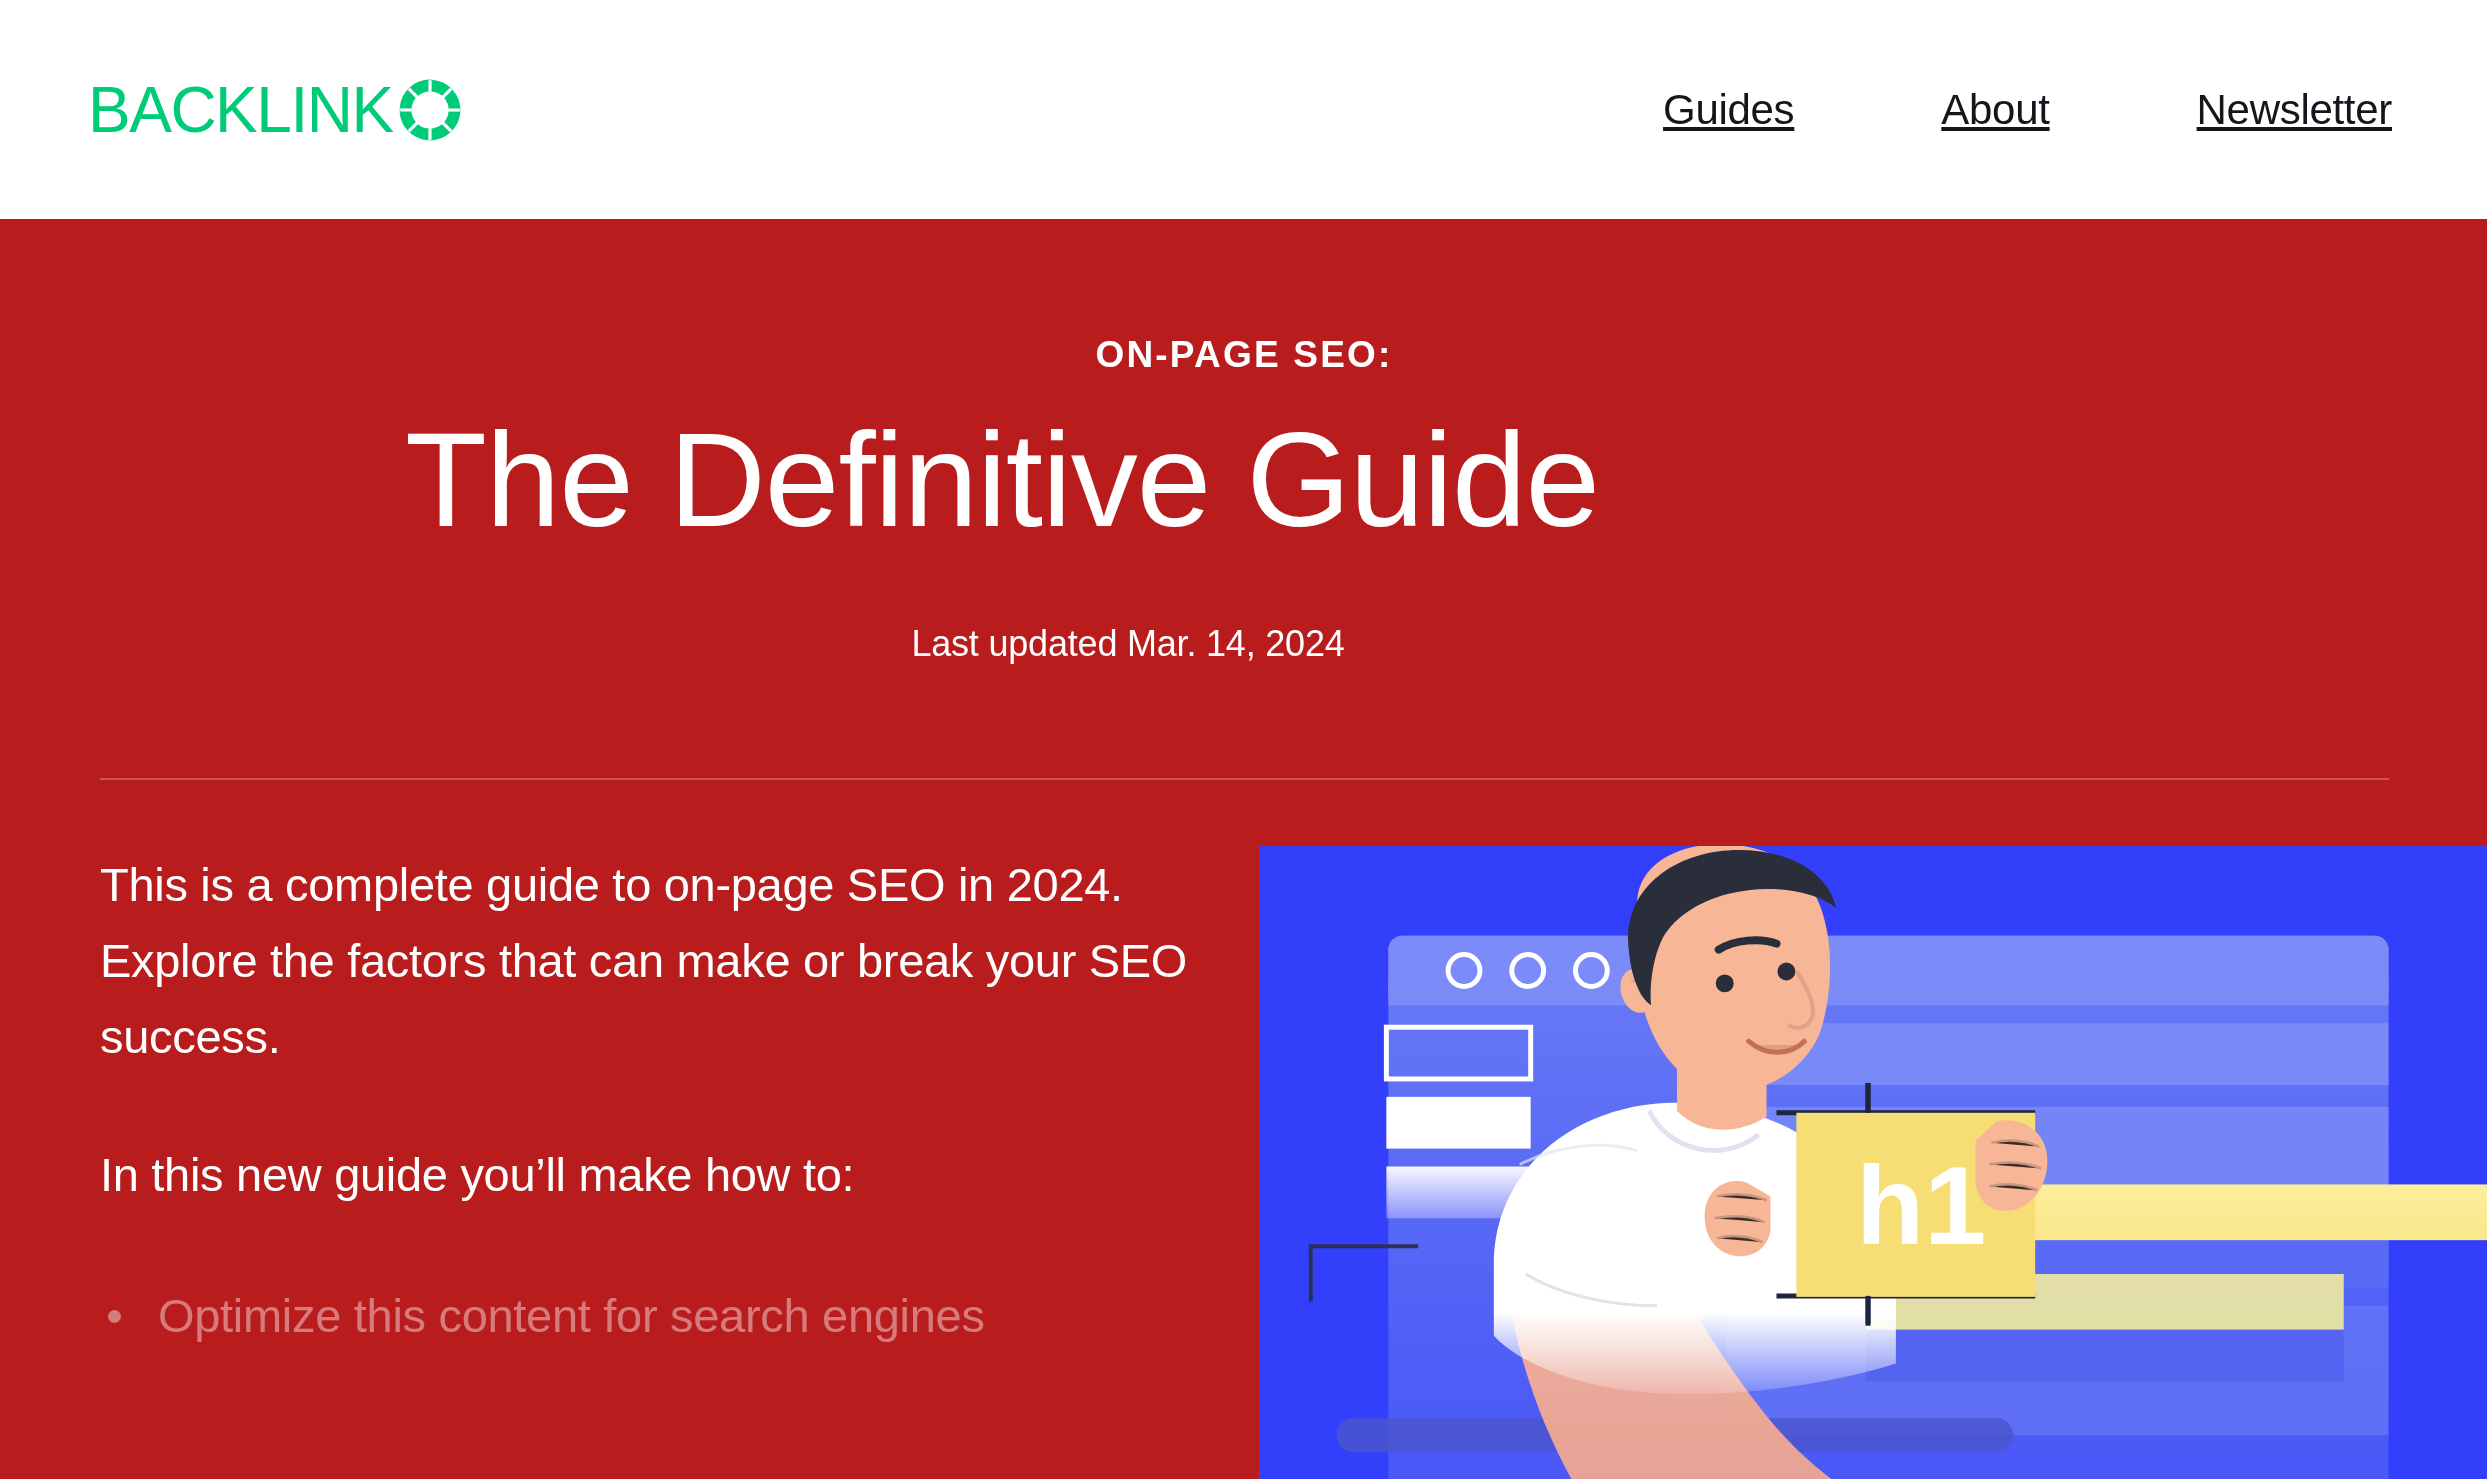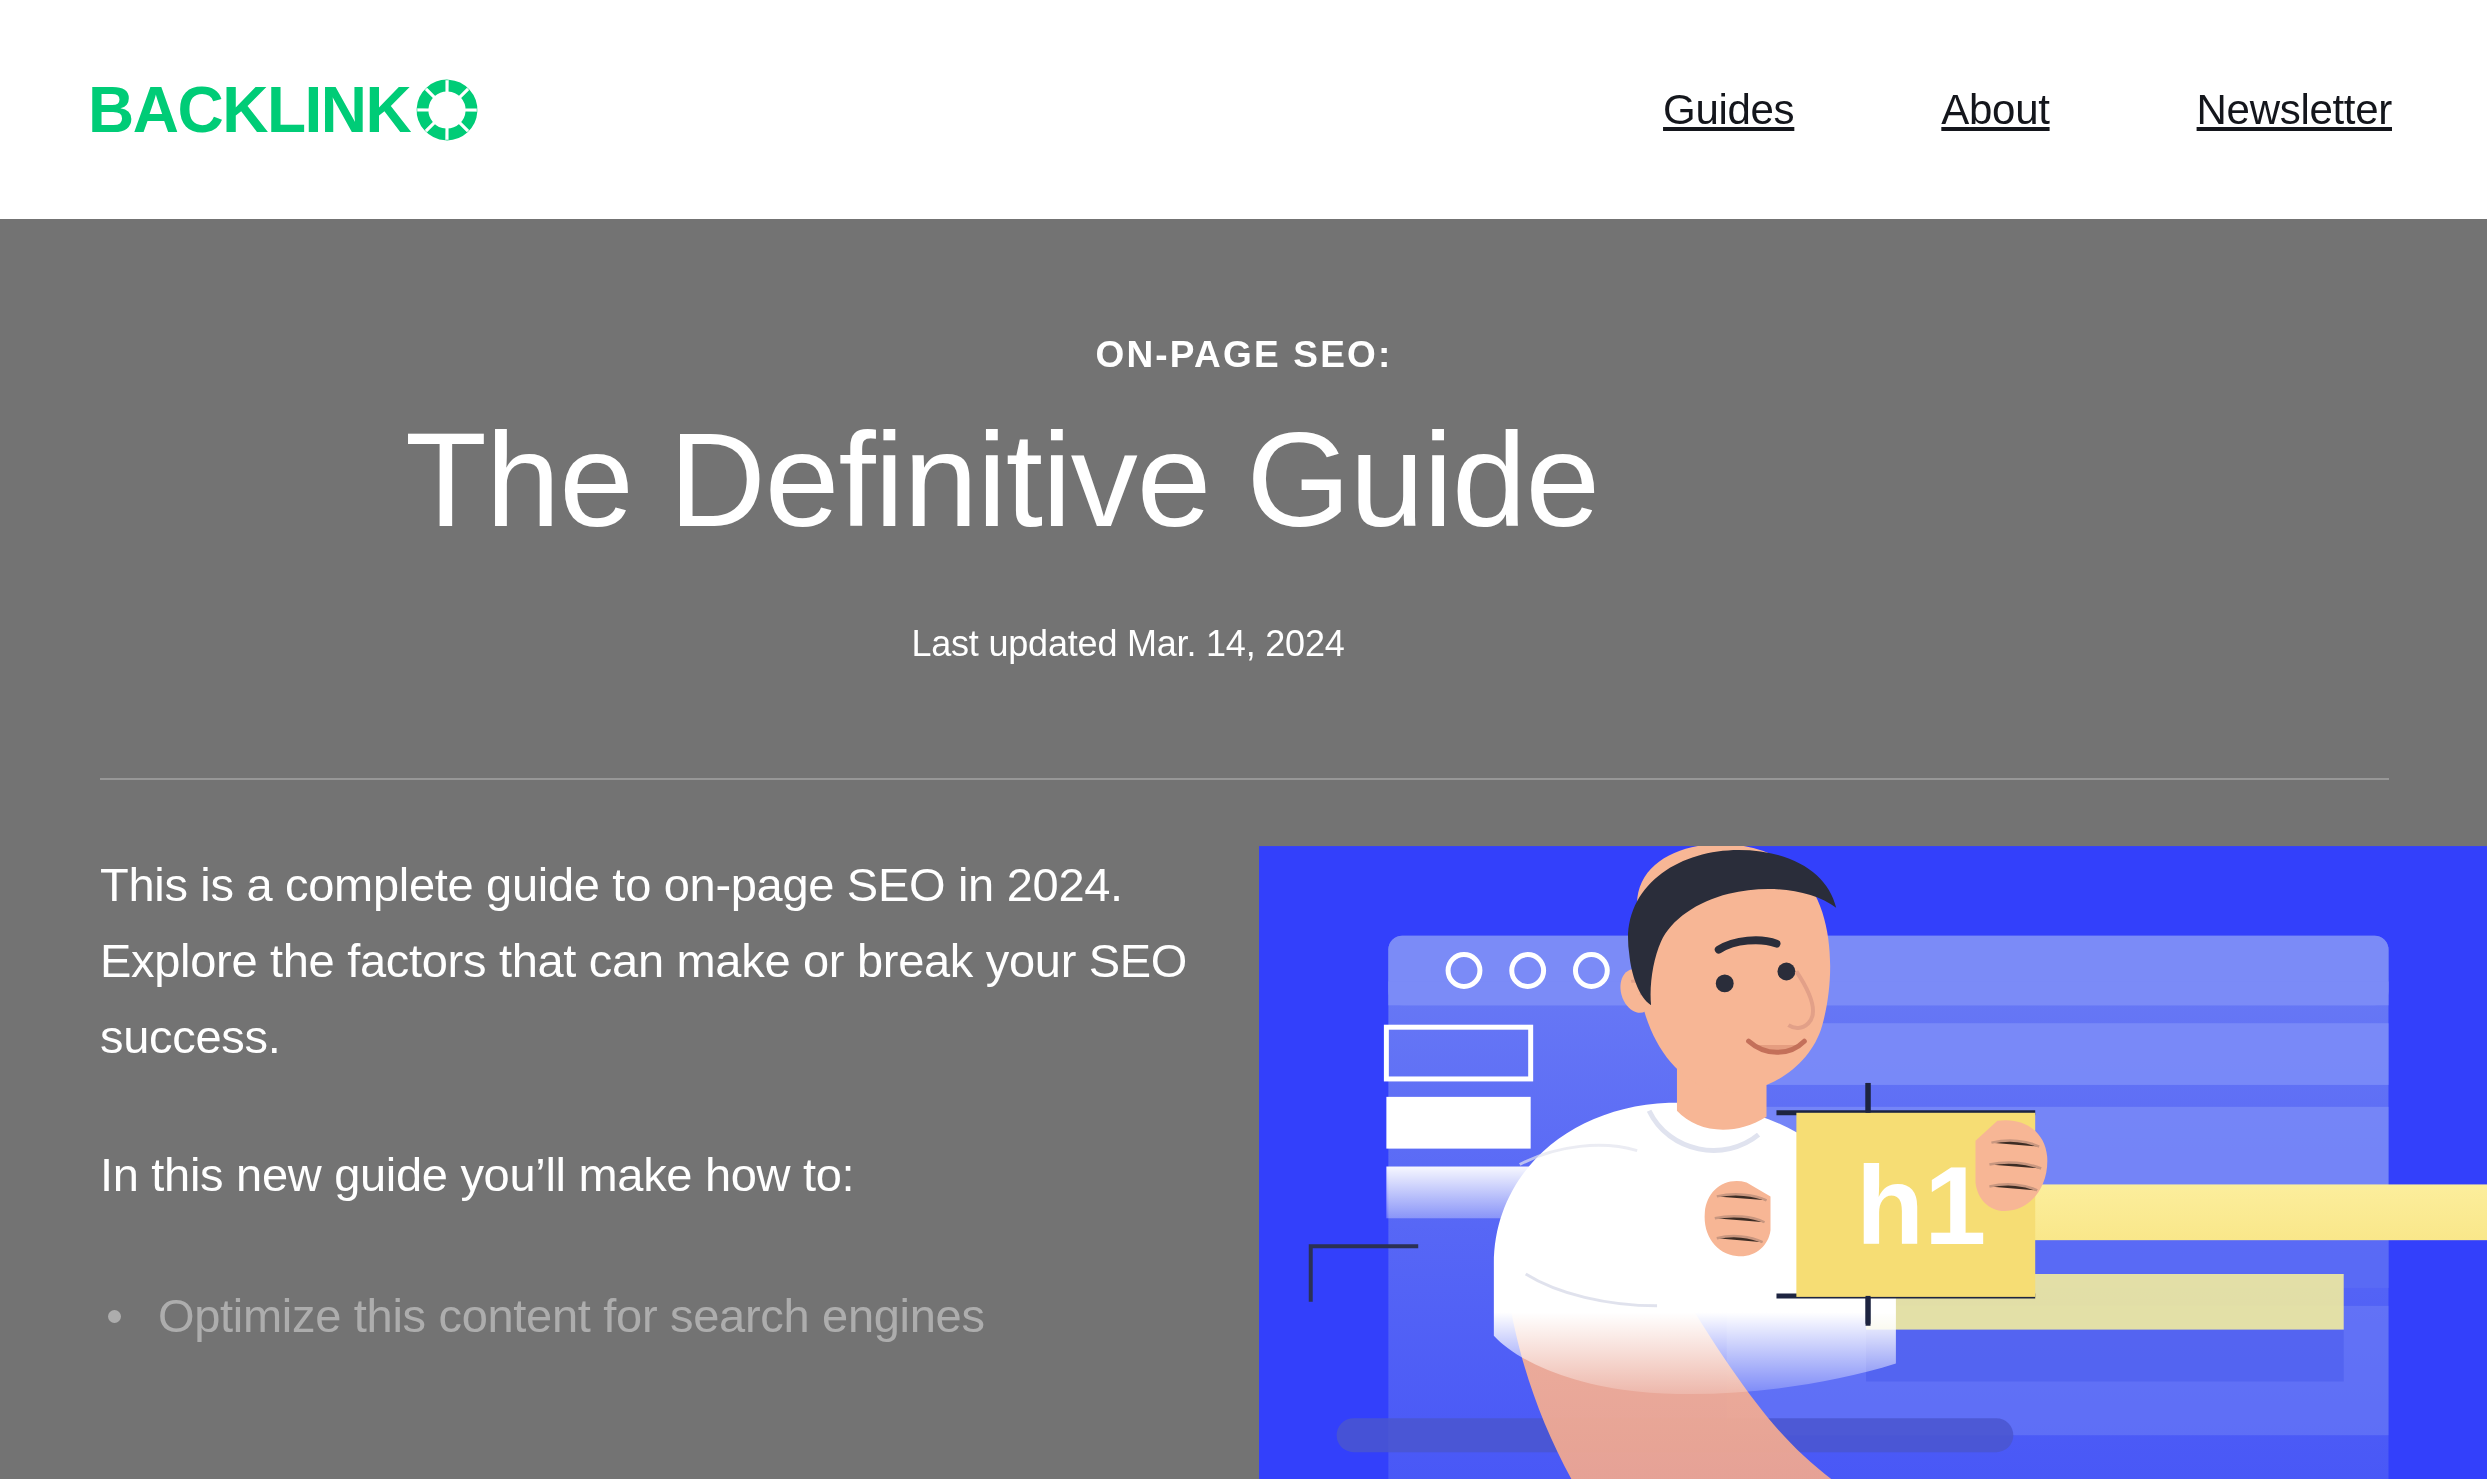--- a/index.html
+++ b/index.html
@@ -18,21 +18,21 @@
     display:flex; align-items:center;
   }
   .logo-wrap {
     position:absolute; left:88px; top:50%;
     transform:translateY(-50%);
     display:flex; align-items:center; gap:4px;
     cursor:pointer;
   }
   .logo-text {
     font-size:64px;
-    font-weight:700;
+    font-weight:400;
     letter-spacing:-1.5px;
     color:#00cc77;
     line-height:1;
     font-family:"Liberation Sans", sans-serif;
   }
   .logo-mark { display:block; width:62px; height:62px; margin-left:2px; }
 
   .nav {
     position:absolute; right:96px; top:50%;
     transform:translateY(-50%);
@@ -48,21 +48,21 @@
     white-space:nowrap;
     letter-spacing:-0.3px;
     text-decoration:underline;
   }
   .nav-item:first-child { margin-left:0; }
 
   
   .hero {
     position:absolute; top:219px; left:0;
     width:2488px; height:1261px;
-    background:#737373;
+    background:#b91c1c;
     overflow:hidden;
   }
   .eyebrow {
     position:absolute; top:115px; left:0; width:2488px;
     text-align:center;
     font-size:37px;
     font-weight:700;
     letter-spacing:2.2px;
     color:#ffffff;
   }

